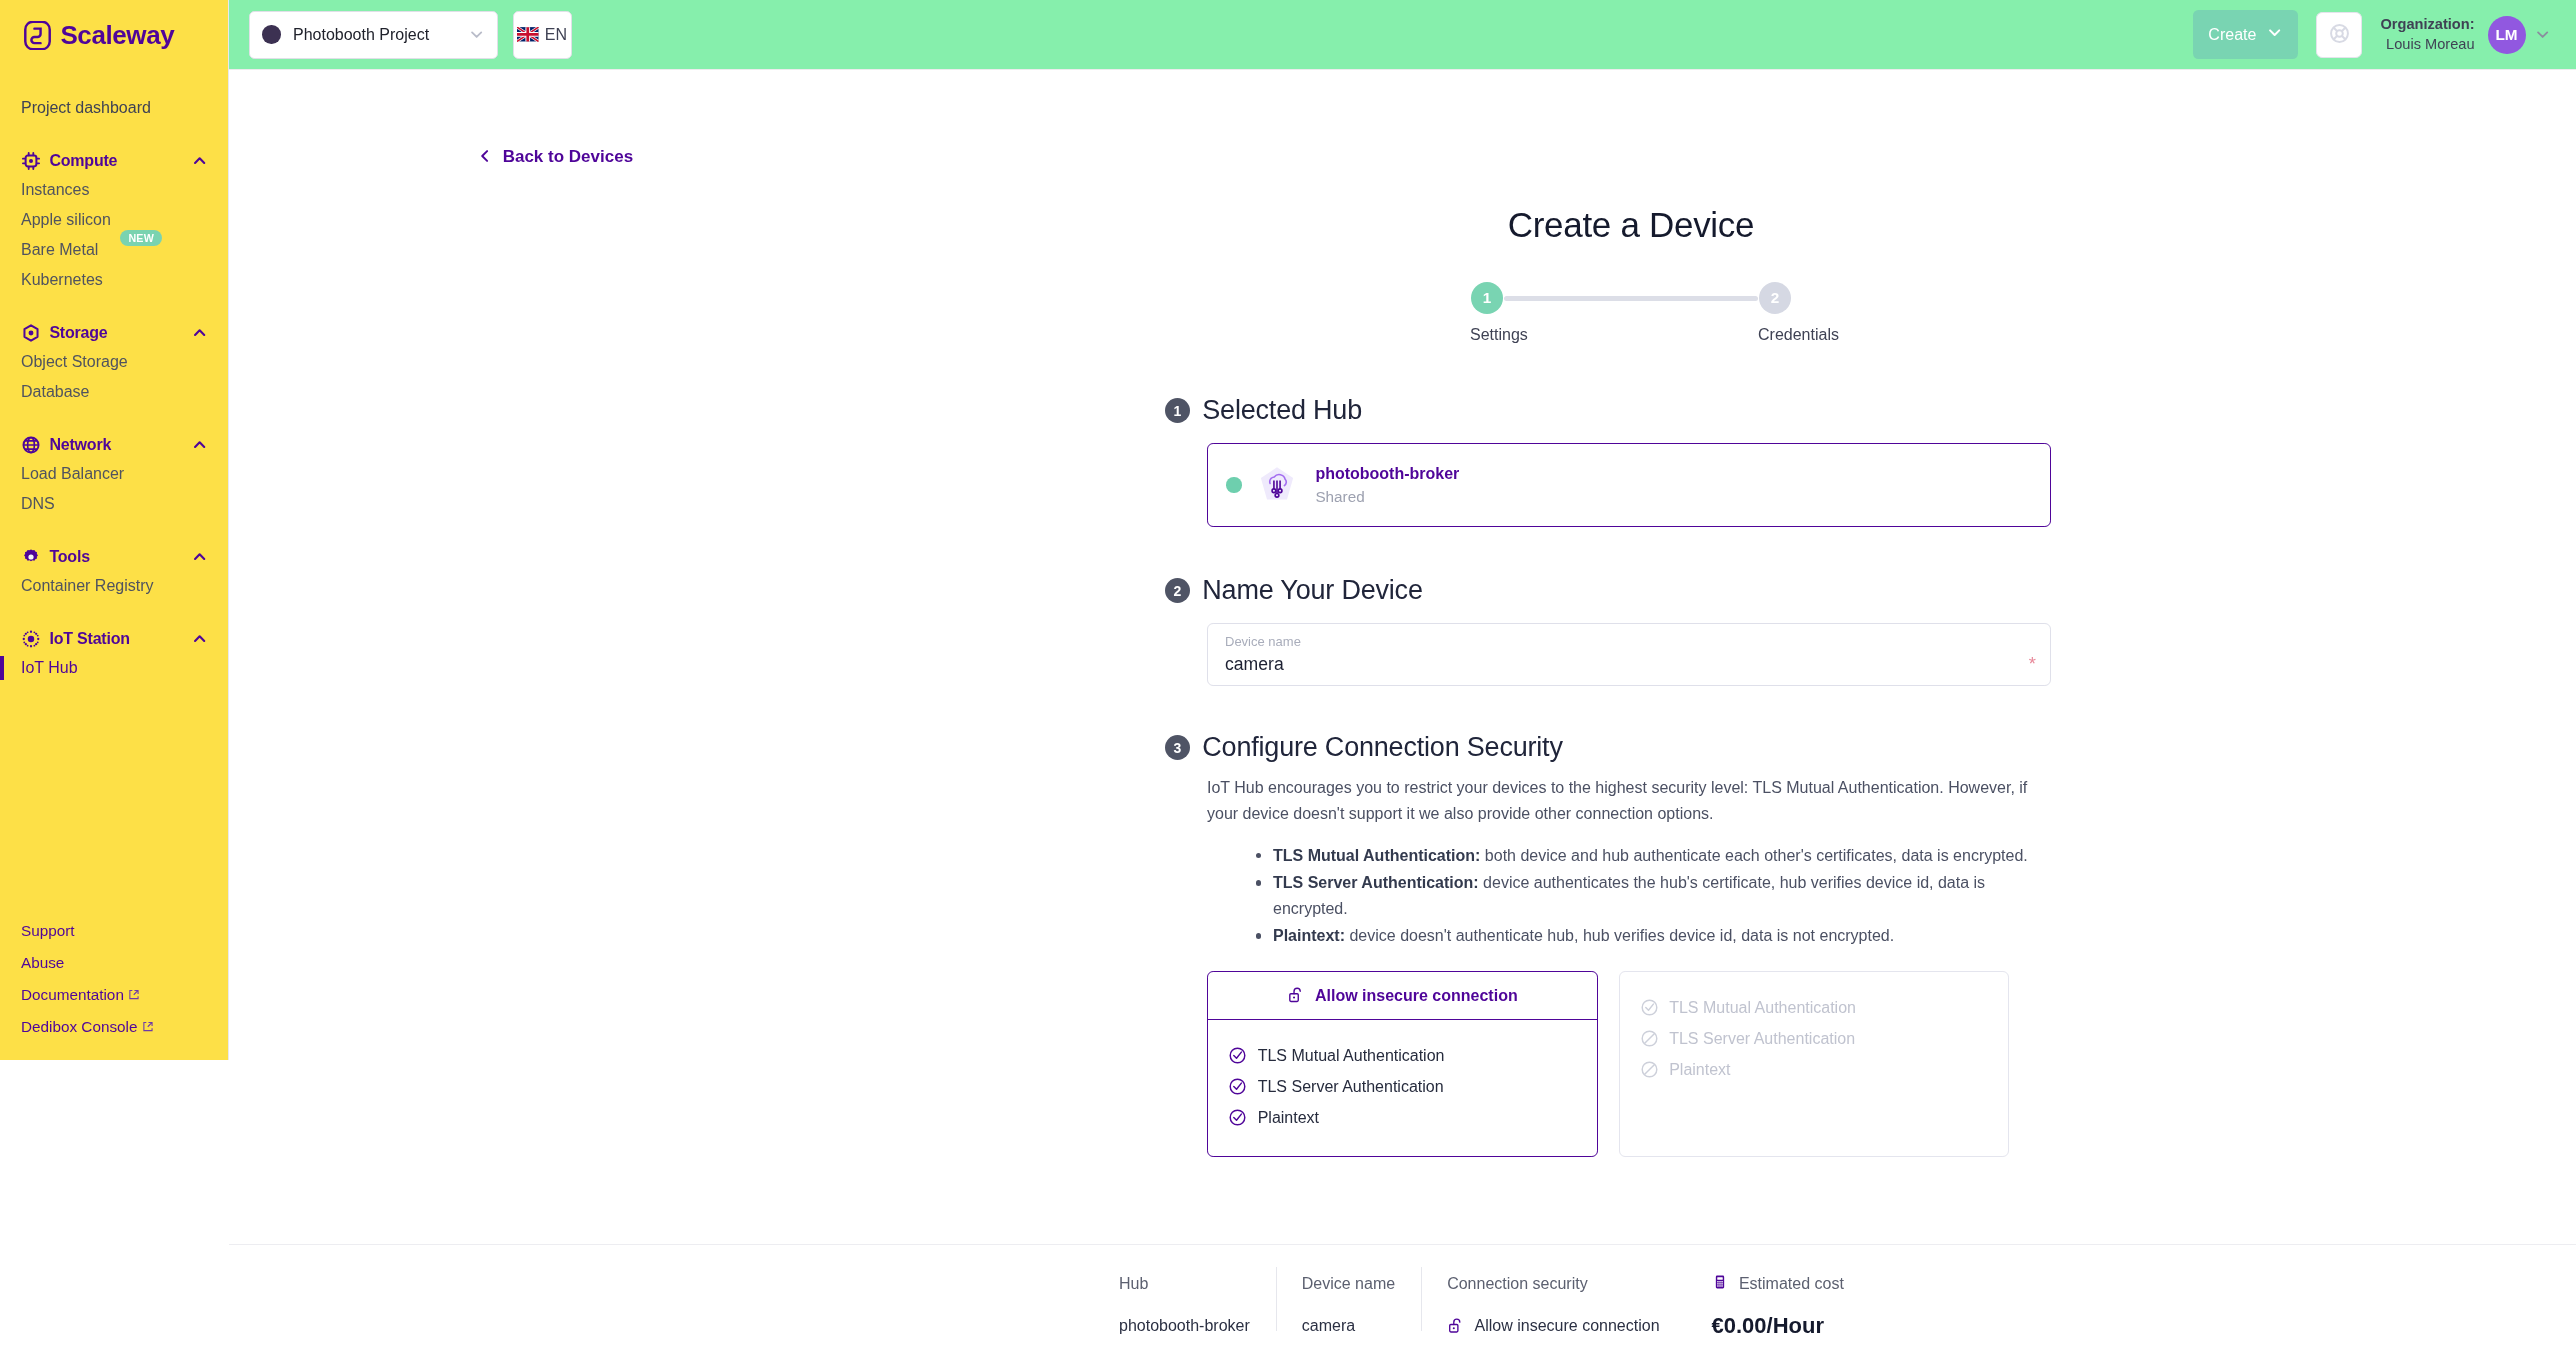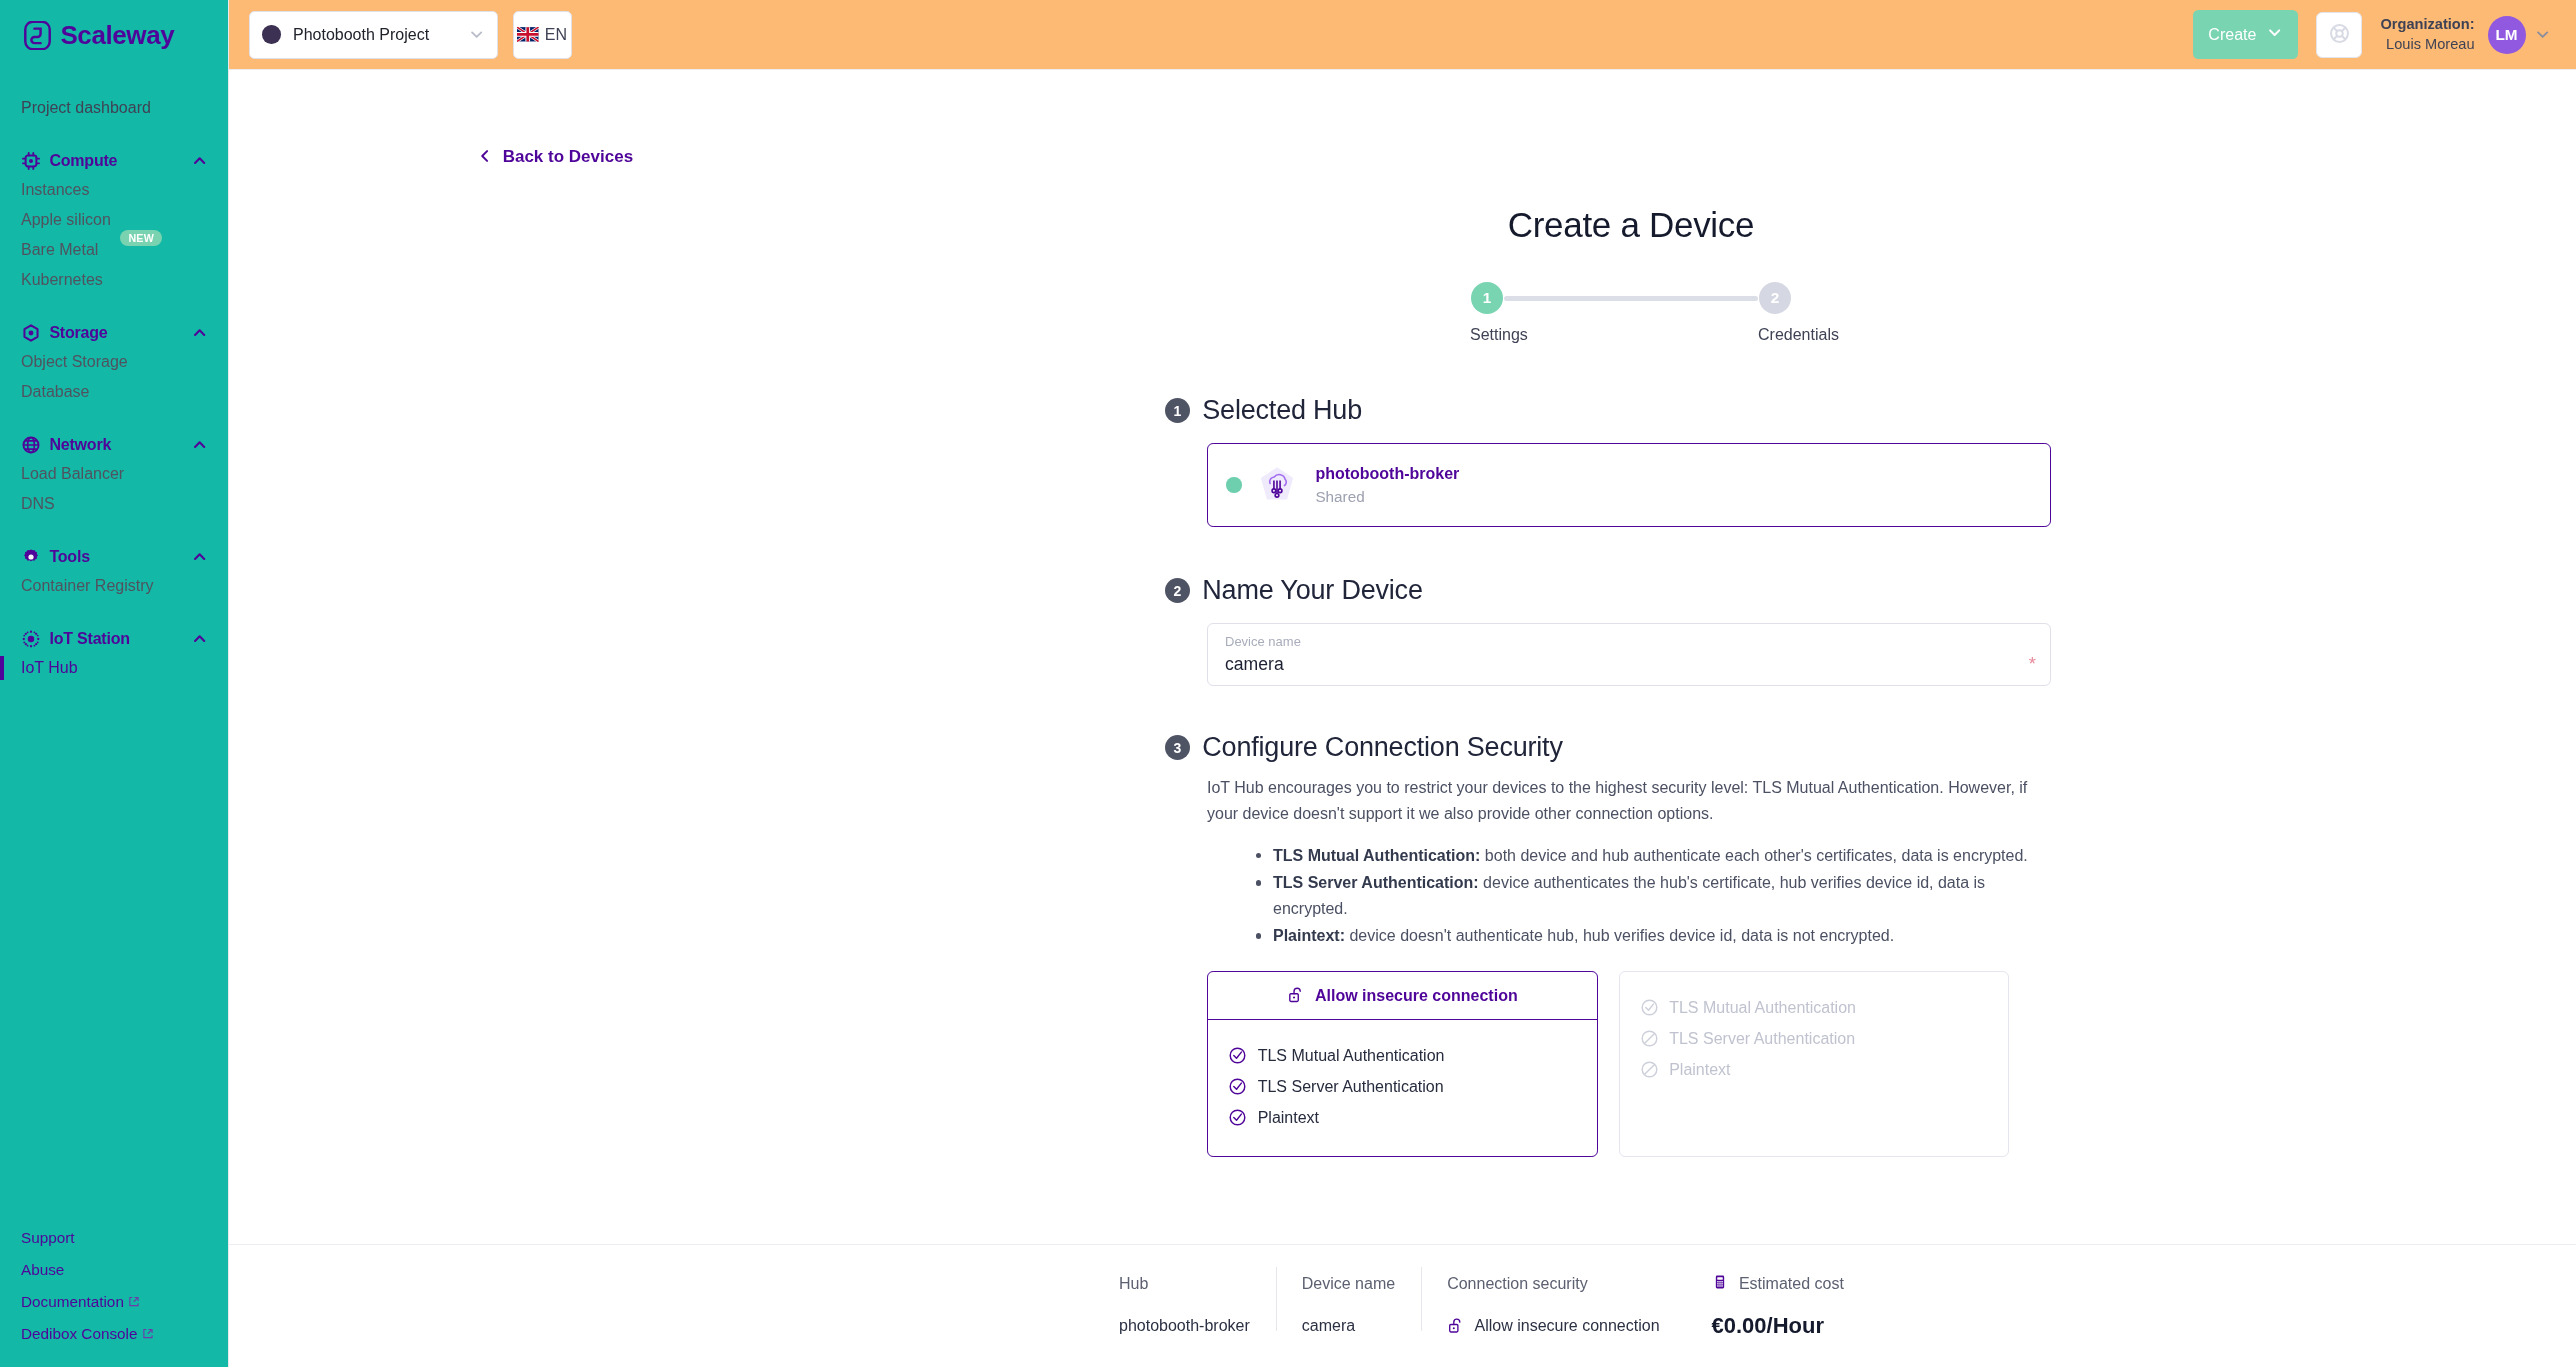--- a/index.html
+++ b/index.html
@@ -6,22 +6,22 @@
   html, body {
     width: 2576px; height: 1367px;
     font-family: "Liberation Sans", sans-serif;
     background: #ffffff;
     overflow: hidden;
   }
   .app { display: flex; width: 2576px; height: 1367px; position: relative; }
 
   
   .sidebar {
-    width: 229px; height: 1367px; flex: 0 0 229px;
-    background: #14b8a6;
+    width: 229px; height: 1060px; flex: 0 0 229px;
+    background: #fde047;
     border-right: 0.8px solid #e8e8ee;
     position: relative;
     display: flex; flex-direction: column;
   }
   .logo-row { height: 70px; display: flex; align-items: center; padding-left: 23px; }
   .logo-mark { width: 29px; height: 29px; flex: 0 0 29px; }
   .logo-text {
     font-size: 26px; font-weight: bold; color: #4f0599;
     letter-spacing: -0.4px; margin-left: 8.4px;
   }
@@ -59,21 +59,21 @@
   .sidebar-footer { padding: 0 0 17px 21px; }
   .footer-link {
     font-size: 15.3px; color: #4f0599; padding: 7px 0; display: flex;
     align-items: center; gap: 4.6px;
   }
 
   
   .main { flex: 1 1 auto; display: flex; flex-direction: column; min-width: 0; }
 
   .topbar {
-    height: 70px; flex: 0 0 70px; background: #fdba74;
+    height: 70px; flex: 0 0 70px; background: #86efac;
     border-bottom: 0.8px solid #ececed;
     display: flex; align-items: center; padding: 0 26px 0 20px;
   }
   .proj-select {
     width: 249px; height: 48px; border: 0.8px solid #e0e0e8; border-radius: 5.4px;
     background: #fff; display: flex; align-items: center; padding: 0 12.3px;
   }
   .proj-dot { width: 18.4px; height: 18.4px; border-radius: 50%; background: #3c3152; flex:0 0 18.4px; }
   .proj-name { font-size: 16px; color: #20222c; margin-left: 12.3px; flex: 1 1 auto; }
   .lang-select {

